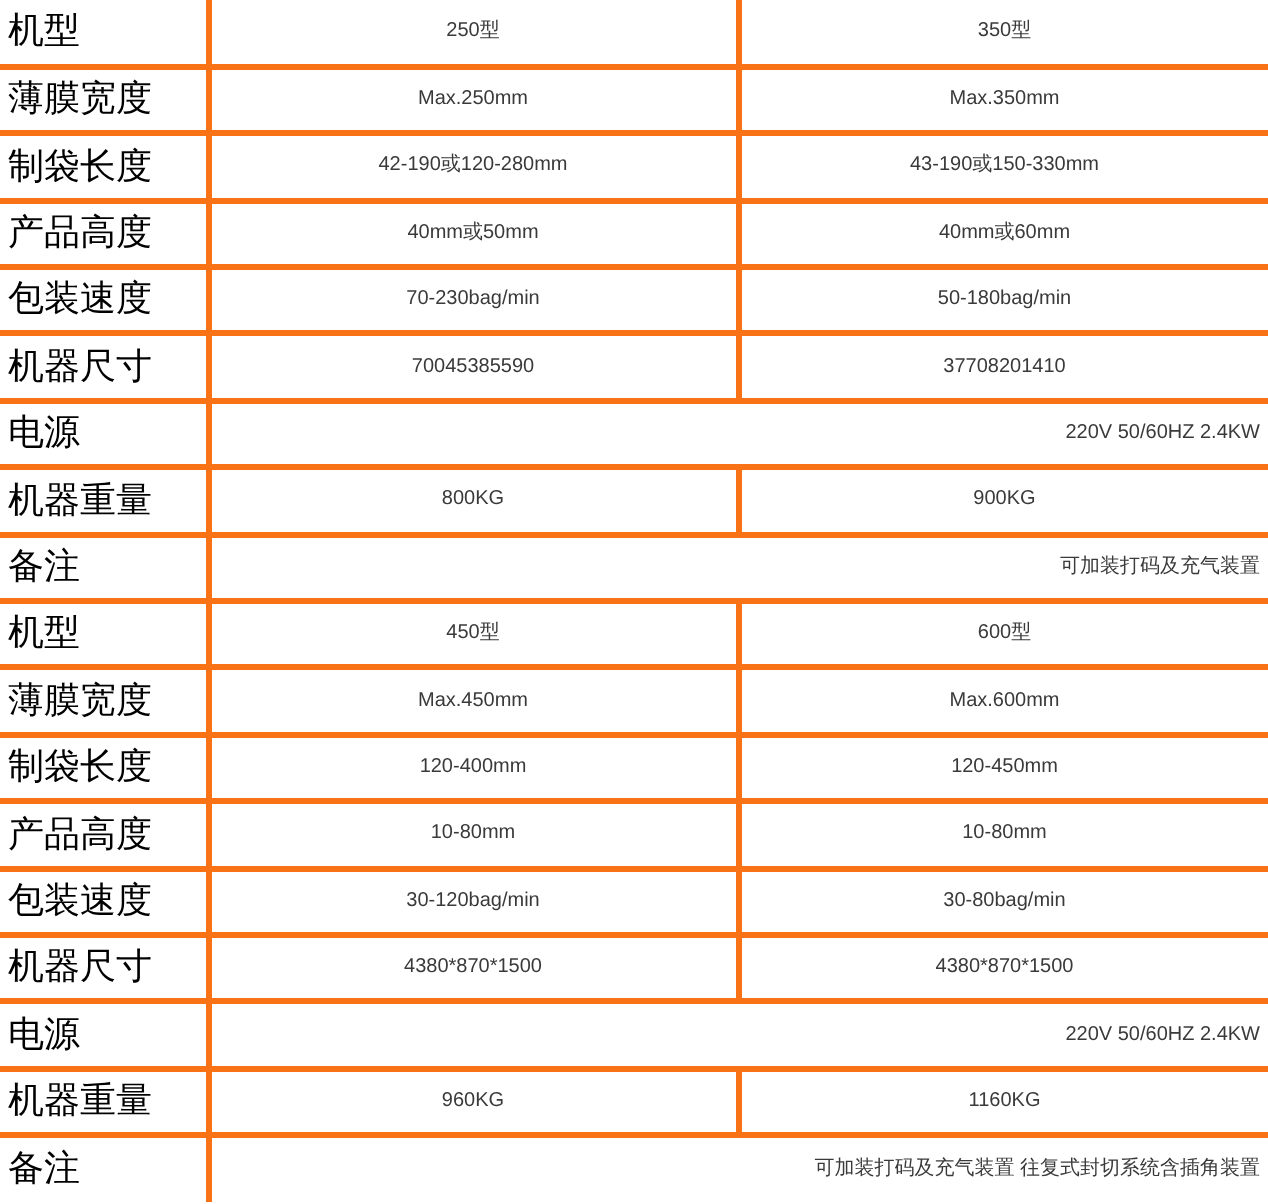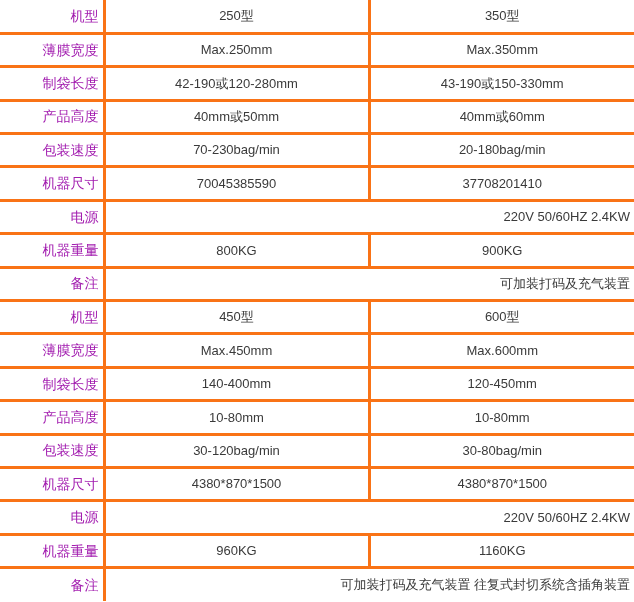--- a/index.html
+++ b/index.html
@@ -24,28 +24,28 @@
   .spec-table td {
     border: 3px solid #f97316;
     height: 33.4px;
     font-size: 12.5px;
     padding: 0 4px;
     box-sizing: border-box;
     line-height: 1.2;
   }
   .spec-table tr { height: 33.4px; }
   td.label {
-    text-align: right;
-    color: #a21caf;
-    font-size: 14px;
+    text-align: left;
+    color: #000000;
+    font-size: 18px;
   }
   td.value {
     text-align: center;
     color: #3a3a3a;
-    font-size: 13px;
+    font-size: 10px;
     margin-top: 40px;
   }
   td.value.wide {
     text-align: right;
   }
   
   .spec-table td:first-child { border-left: none; }
   .spec-table td:last-child  { border-right: none; }
   .spec-table tr:first-child td { border-top: none; }
   .spec-table tr:last-child td { border-bottom: none; }
@@ -77,21 +77,21 @@
       <td class="value">43-190或150-330mm</td>
     </tr>
     <tr>
       <td class="label">产品高度</td>
       <td class="value">40mm或50mm</td>
       <td class="value">40mm或60mm</td>
     </tr>
     <tr>
       <td class="label">包装速度</td>
       <td class="value">70-230bag/min</td>
-      <td class="value">20-180bag/min</td>
+      <td class="value">50-180bag/min</td>
     </tr>
     <tr>
       <td class="label">机器尺寸</td>
       <td class="value">70045385590</td>
       <td class="value">37708201410</td>
     </tr>
     <tr>
       <td class="label">电源</td>
       <td class="value wide" colspan="2">220V  50/60HZ  2.4KW</td>
     </tr>
@@ -110,21 +110,21 @@
       <td class="value">450型</td>
       <td class="value">600型</td>
     </tr>
     <tr>
       <td class="label">薄膜宽度</td>
       <td class="value">Max.450mm</td>
       <td class="value">Max.600mm</td>
     </tr>
     <tr>
       <td class="label">制袋长度</td>
-      <td class="value">140-400mm</td>
+      <td class="value">120-400mm</td>
       <td class="value">120-450mm</td>
     </tr>
     <tr>
       <td class="label">产品高度</td>
       <td class="value">10-80mm</td>
       <td class="value">10-80mm</td>
     </tr>
     <tr>
       <td class="label">包装速度</td>
       <td class="value">30-120bag/min</td>

